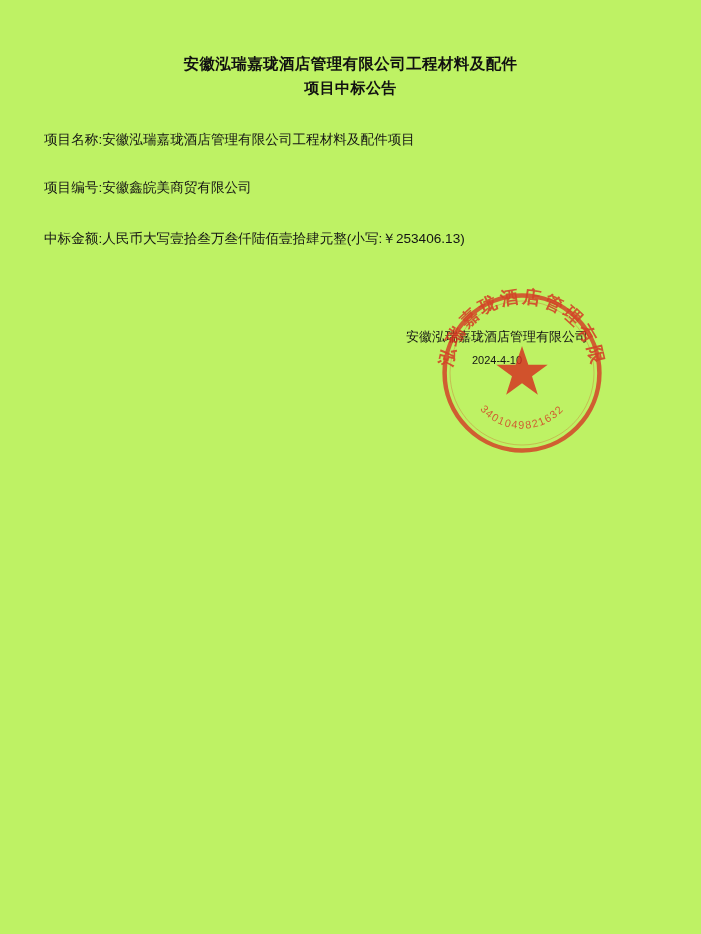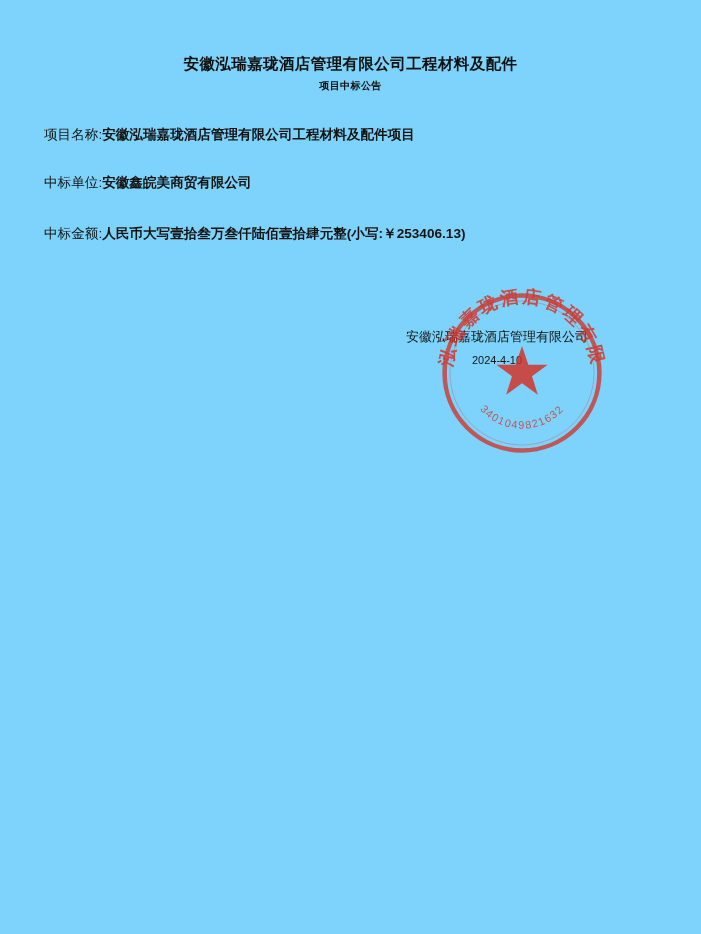--- a/index.html
+++ b/index.html
@@ -12,41 +12,41 @@
     height: 934px;
     position: relative;
     font-family: "Liberation Sans", "DejaVu Sans", sans-serif;
     color: #1a1a1a;
     overflow: hidden;
   }
 
   .page {
     position: absolute;
     inset: 0;
-    background: #7dd3fc;
+    background: #bef264;
   }
 
   .doc {
     position: absolute;
     left: 44px;
     top: 50px;
     width: 613px;
   }
 
   .title-block {
     text-align: center;
     font-size: 15.5px;
     font-weight: bold;
     letter-spacing: 0.4px;
     line-height: 1.85;
     color: #111;
   }
   .title-line-2 {
     text-align: center;
-    font-size: 10px;
+    font-size: 15px;
     font-weight: bold;
     letter-spacing: 0.4px;
     color: #111;
   }
 
   .intro {
     margin-top: 26px;
     font-size: 13.6px;
     line-height: 2.15;
     text-align: justify;
@@ -59,21 +59,21 @@
   .field {
     margin-top: 24px;
     font-size: 13.6px;
     line-height: 1.8;
     color: #141414;
     font-weight: 500;
   }
   .field.first { margin-top: 30px; }
 
   .field .label { font-weight: 400; }
-  .field .value { font-weight: 700; margin-top: 19px; }
+  .field .value { font-weight: 400; margin-top: 19px; }
   .field .suffix { font-weight: 600; }
 
   .amount-row { margin-top: 26px; }
 
   .signature {
     position: absolute;
     left: 372px;
     top: 325px;
     width: 250px;
     text-align: center;
@@ -111,21 +111,21 @@
     <div class="title-block">安徽泓瑞嘉珑酒店管理有限公司工程材料及配件</div>
     <div class="title-line-2">项目中标公告</div>
 
 
     <div class="field first">
       <span class="label">项目名称:</span><span class="value">安徽泓瑞嘉珑酒店管理有限公司工程材料及配件项目</span><span class="suffix"></span>
     </div>
 
 
     <div class="field">
-      <span class="label">中标单位:</span><span class="value">安徽鑫皖美商贸有限公司</span><span class="suffix"></span>
+      <span class="label">项目编号:</span><span class="value">安徽鑫皖美商贸有限公司</span><span class="suffix"></span>
     </div>
 
     <div class="field amount-row">
       <span class="label">中标金额:</span><span class="value">人民币大写壹拾叁万叁仟陆佰壹拾肆元整(小写:￥253406.13)</span><span class="suffix"></span>
     </div>
 
   </div>
 
   <div class="signature">
     <div class="company">安徽泓瑞嘉珑酒店管理有限公司</div>

